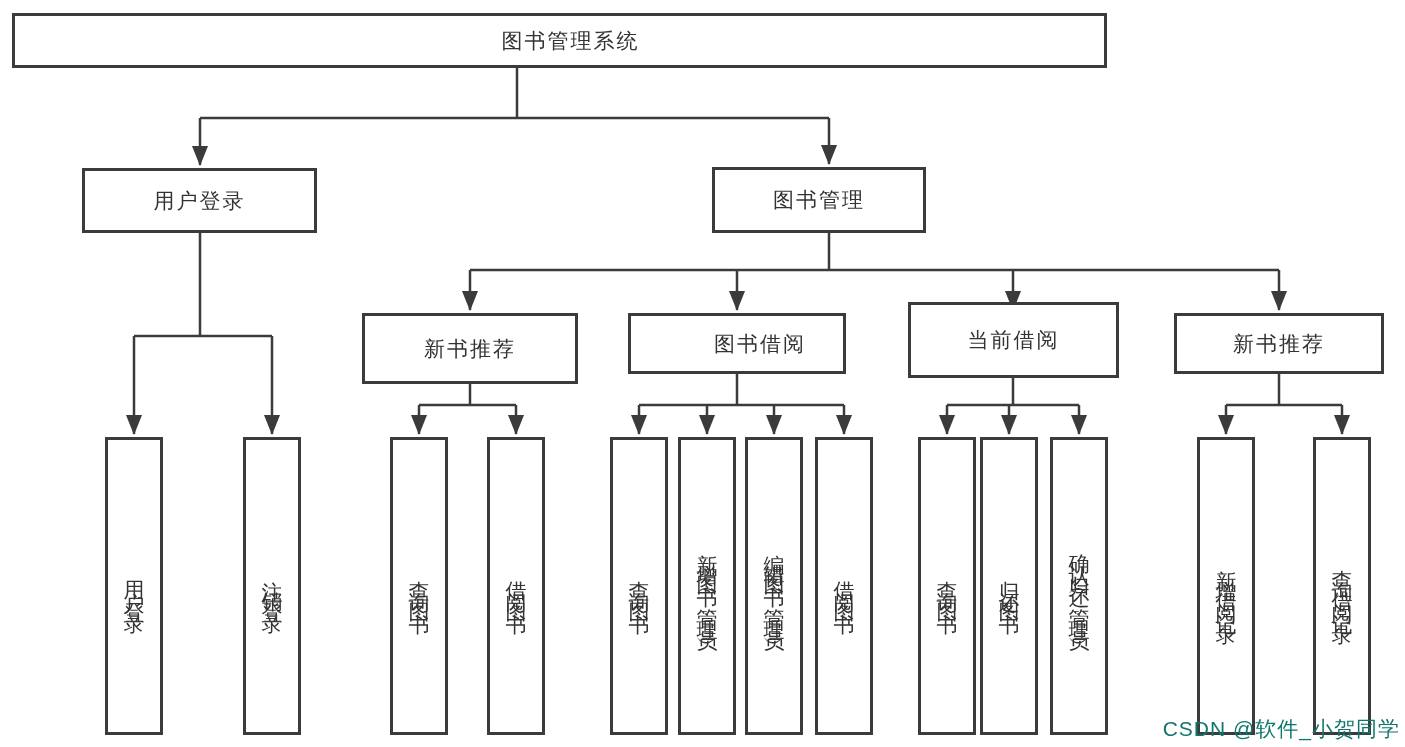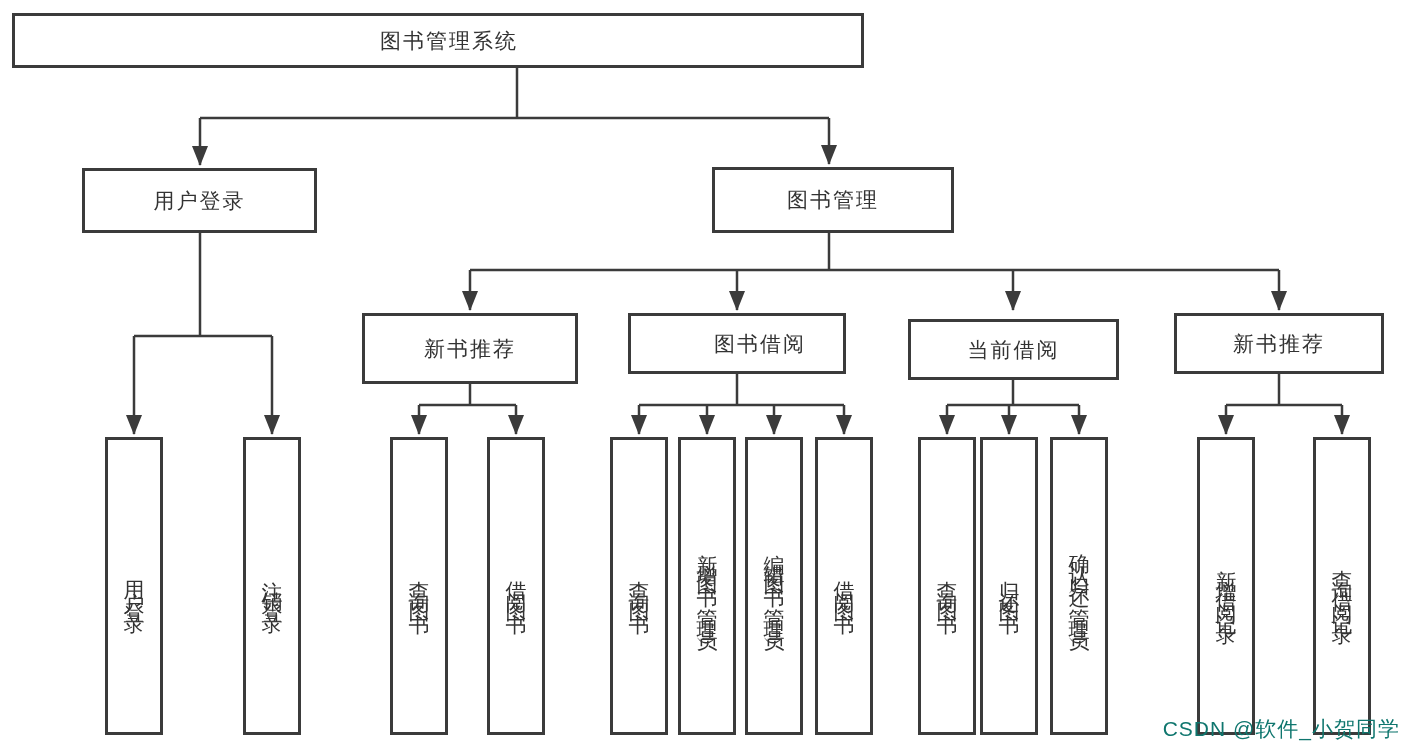--- a/index.html
+++ b/index.html
@@ -40,26 +40,26 @@
     writing-mode:vertical-rl;
     text-orientation:mixed;
     text-align:center;
     line-height:52px;
     font-size:21px;
     letter-spacing:11px;
     z-index:2;
     overflow:hidden;
   }
   
-  #b-root {left:12px;  top:13px;  width:852px; height:55px;padding-left:22px;}
+  #b-root {left:12px;  top:13px;  width:1095px; height:55px;padding-left:22px;}
   #b-login{left:82px;  top:168px; width:235px;  height:65px;}
-  #b-mgmt {left:712px; top:167px; width:242px;  height:66px;text-align:center;}
+  #b-mgmt {left:712px; top:167px; width:214px;  height:66px;text-align:center;}
   #b-new  {left:362px; top:313px; width:216px;  height:71px;}
   #b-bor  {left:628px; top:313px; width:218px;  height:61px;padding-left:46px;}
-  #b-cur  {left:908px; top:319px; width:211px;  height:61px;}
+  #b-cur  {left:908px; top:302px; width:211px;  height:76px;}
   #b-rec  {left:1174px;top:313px; width:210px;  height:61px;}
   
   #f-1a{left:105px;}  #f-1b{left:243px;}
   #f-2a{left:390px;}  #f-2b{left:487px;}
   #f-3a{left:610px;}  #f-3b{left:678px;} #f-3c{left:745px;} #f-3d{left:815px;}
   #f-4a{left:918px;}  #f-4b{left:980px;} #f-4c{left:1050px;}
   #f-5a{left:1197px;} #f-5b{left:1313px;}
   .watermark{
     position:absolute;
     right:5px; top:715px;

